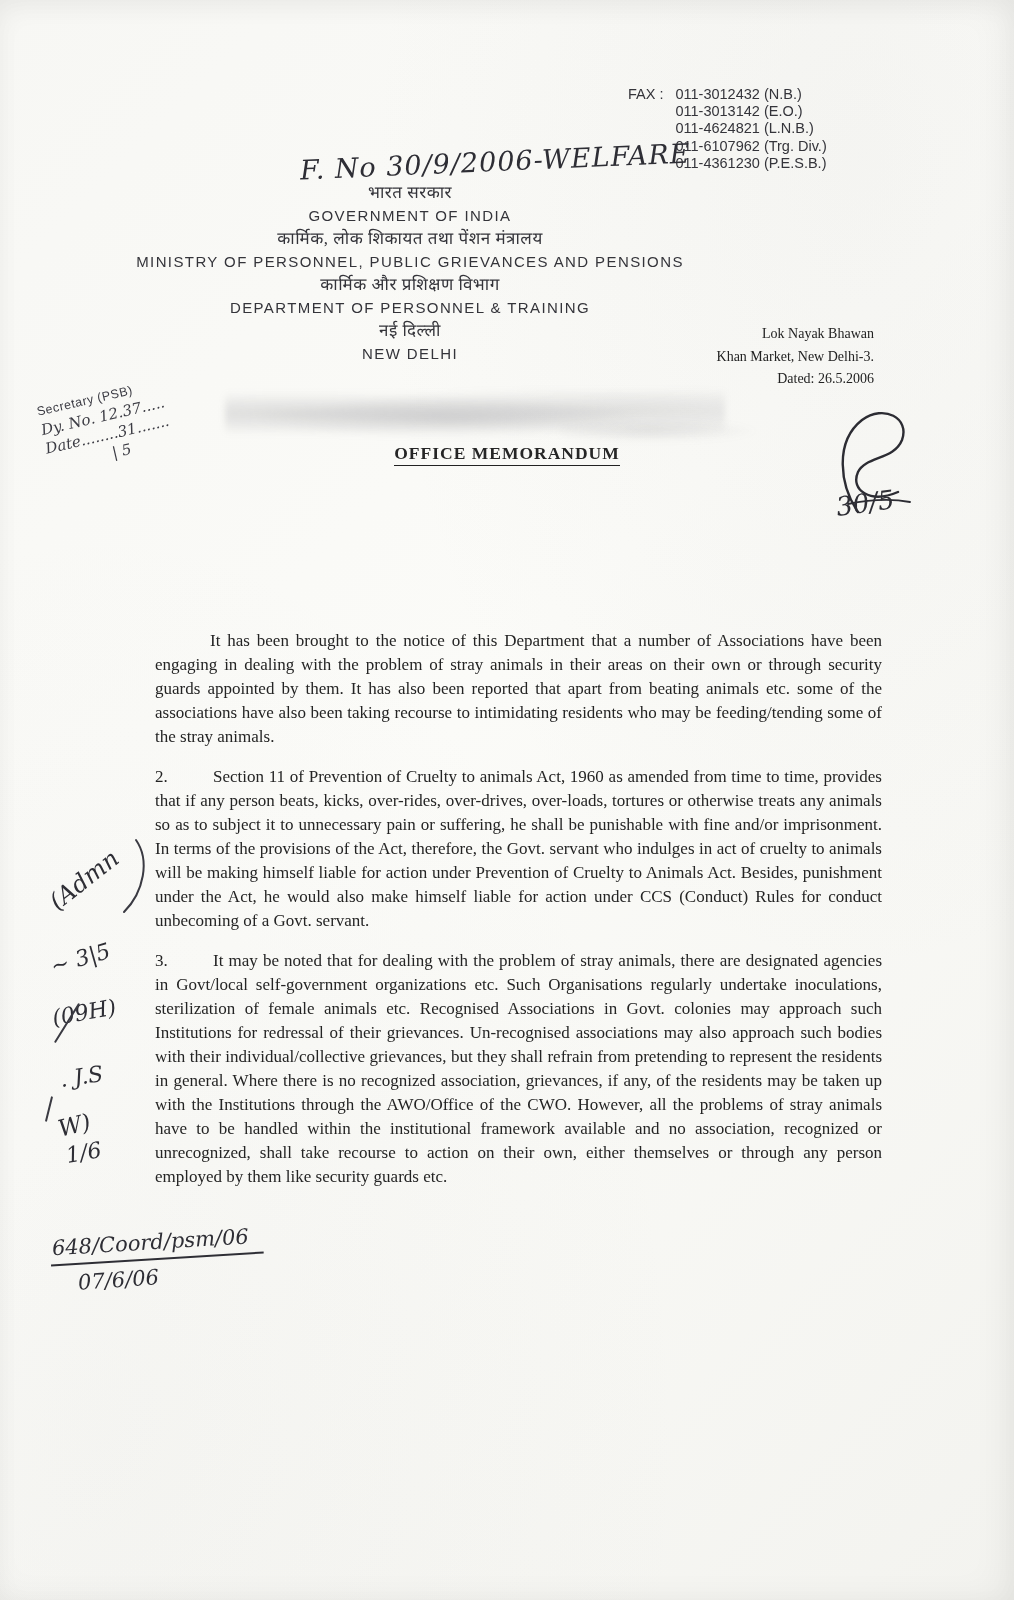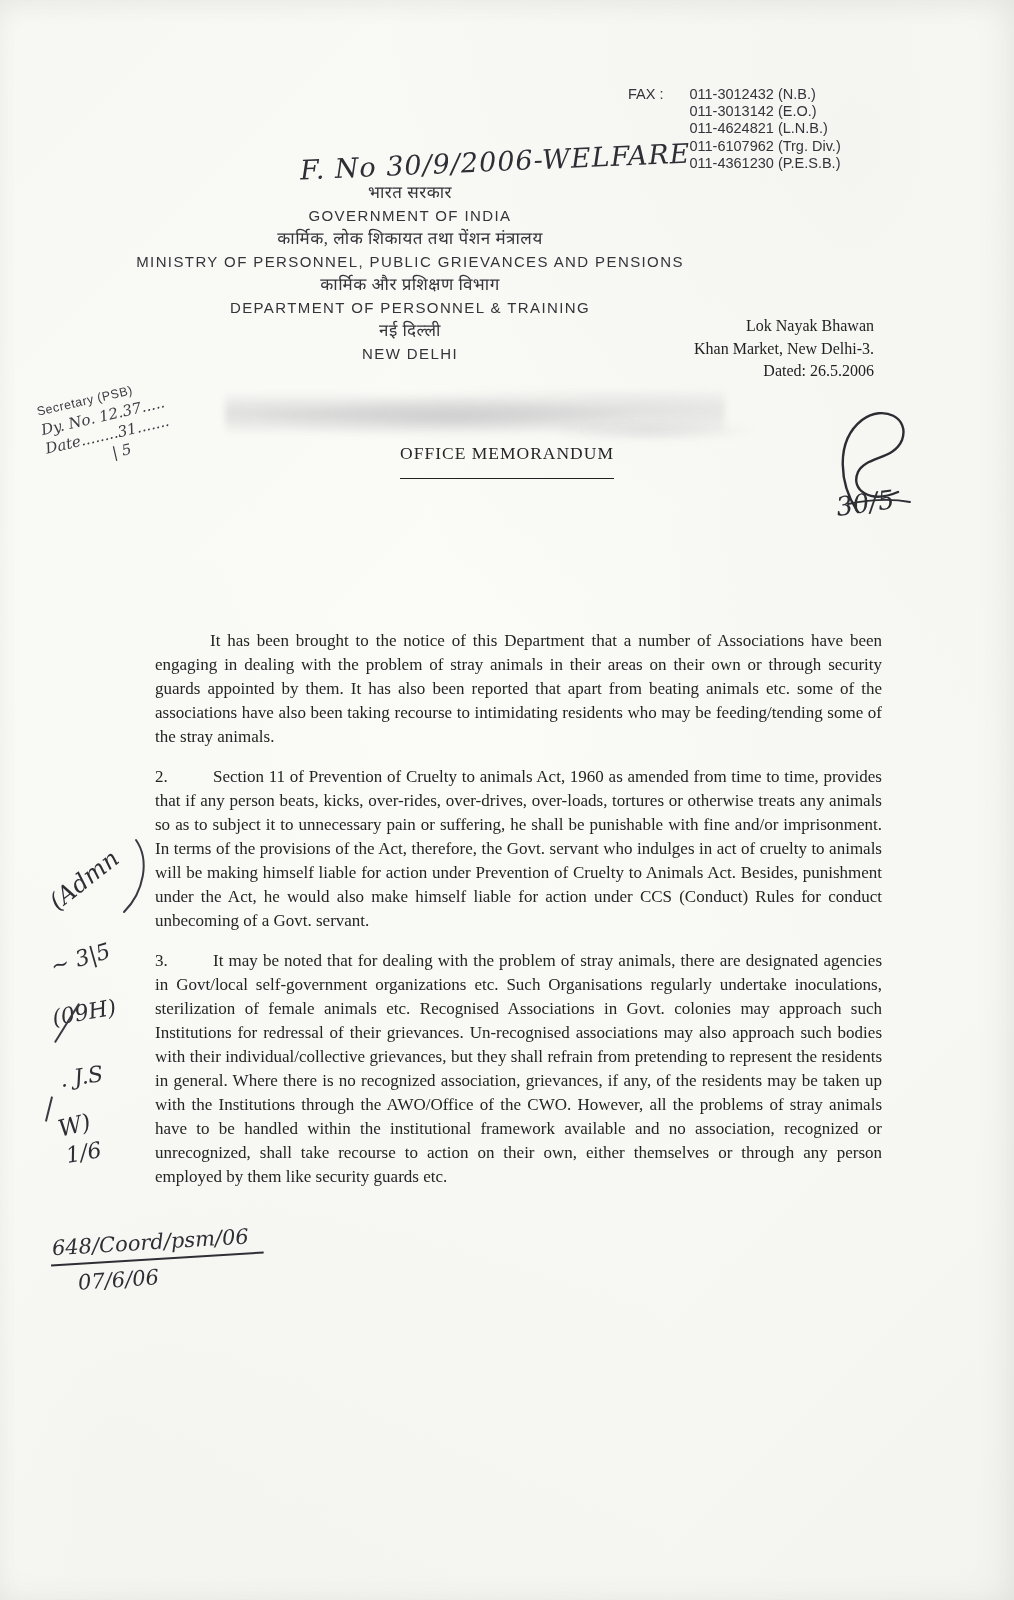--- a/index.html
+++ b/index.html
@@ -11,37 +11,37 @@
       radial-gradient(ellipse at 85% 10%, rgba(190,190,188,0.10), transparent 40%),
       radial-gradient(ellipse at 10% 90%, rgba(190,190,188,0.08), transparent 45%),
       linear-gradient(135deg,#f7f7f4 0%, #fbfbf8 45%, #f3f3ef 100%);
     box-shadow: inset -10px 0 35px rgba(0,0,0,0.05), inset 0 6px 25px rgba(0,0,0,0.03);
     font-family:"Liberation Serif", serif;
     color:#262626;
     overflow:hidden;
   }
   .abs{position:absolute;}
   
-  .fax-block{left:628px;top:86px;display:flex;gap:26px;font-family:"Liberation Sans",sans-serif;font-size:14.5px;line-height:17.2px;color:#34343a;}
+  .fax-block{left:628px;top:86px;display:flex;gap:12px;font-family:"Liberation Sans",sans-serif;font-size:14.5px;line-height:17.2px;color:#34343a;}
   
   .letterhead{left:4px;top:181px;width:812px;text-align:center;color:#34343a;}
   .letterhead .eng{font-family:"Liberation Sans",sans-serif;font-size:15px;letter-spacing:1.4px;line-height:23px;}
   .letterhead .hindi{font-size:17px;line-height:23px;letter-spacing:0.5px;}
   
-  .address-block{right:140px;top:315px;text-align:right;font-size:16px;line-height:22.5px;color:#222;}
+  .address-block{right:140px;top:323px;text-align:right;font-size:14px;line-height:22.5px;color:#222;}
   
   .hw{font-family:"DejaVu Serif", serif;font-style:italic;color:#2e2e35;}
   .file-number{left:300px;top:146px;font-size:27px;letter-spacing:1px;transform:rotate(-2.5deg);white-space:nowrap;}
   
   .stamp{left:42px;top:388px;transform:rotate(-13deg);font-size:14px;line-height:19px;color:#3c3c44;}
   .stamp .print{font-family:"Liberation Sans",sans-serif;font-size:12.5px;letter-spacing:0.5px;}
   .stamp .hwline{font-family:"DejaVu Serif",serif;font-style:italic;font-size:15px;}
   
   .memo-title{left:0;top:443px;width:1014px;text-align:center;}
-  .memo-title span{display:inline-block;font-weight:normal;font-size:17.5px;letter-spacing:1px;border-bottom:1.8px solid #222;padding-bottom:14px;}
+  .memo-title span{display:inline-block;font-weight:bold;font-size:17.5px;letter-spacing:1px;border-bottom:1.8px solid #222;padding-bottom:1px;}
   
   .signature-area{left:818px;top:408px;width:110px;height:120px;}
   .signature-note{left:836px;top:488px;font-size:26px;transform:rotate(-8deg);}
   
   .subject-line{left:272px;top:530px;font-weight:bold;font-size:16.5px;color:#1f1f1f;}
   
   .memo-body{left:155px;top:589px;width:727px;font-size:17px;line-height:24px;text-align:justify;color:#242424;margin-top:40px;}
   .memo-body p{margin:0 0 16px 0;}
   .memo-body p.indent{text-indent:55px;}
   .pnum{display:inline-block;width:58px;text-indent:0;}

